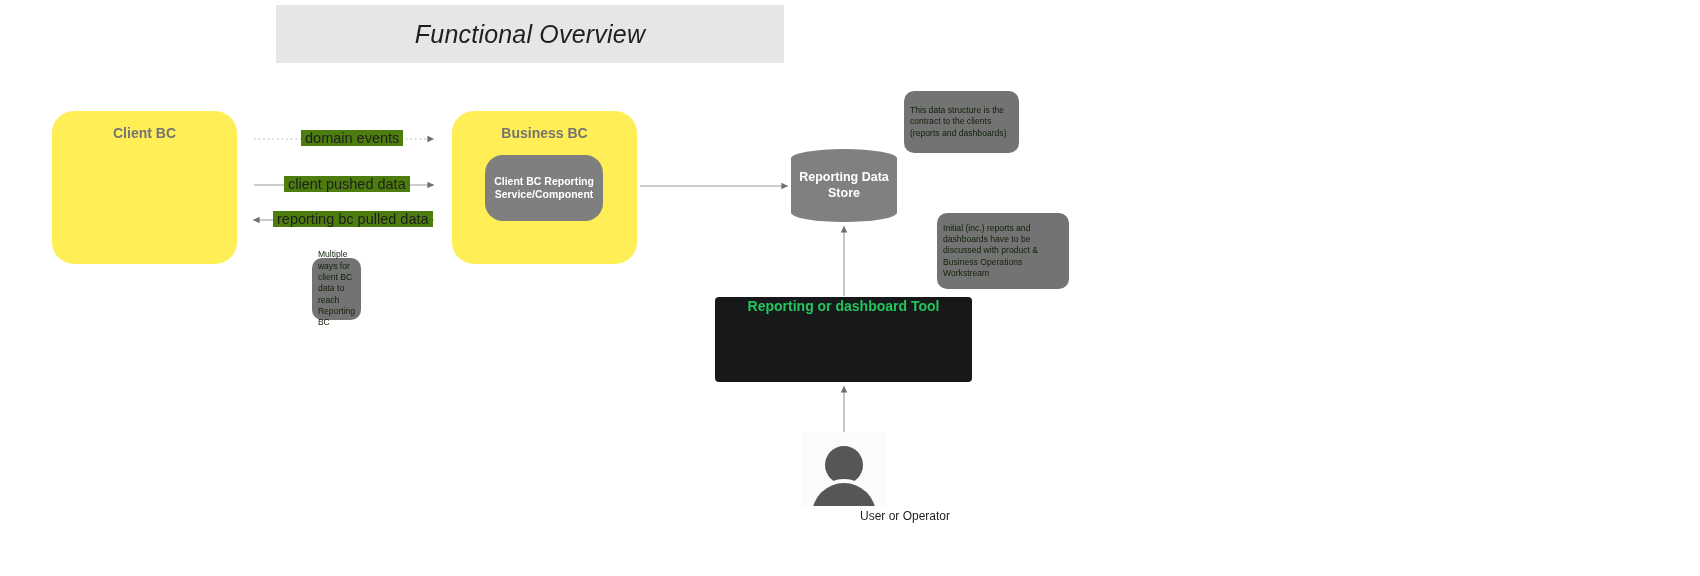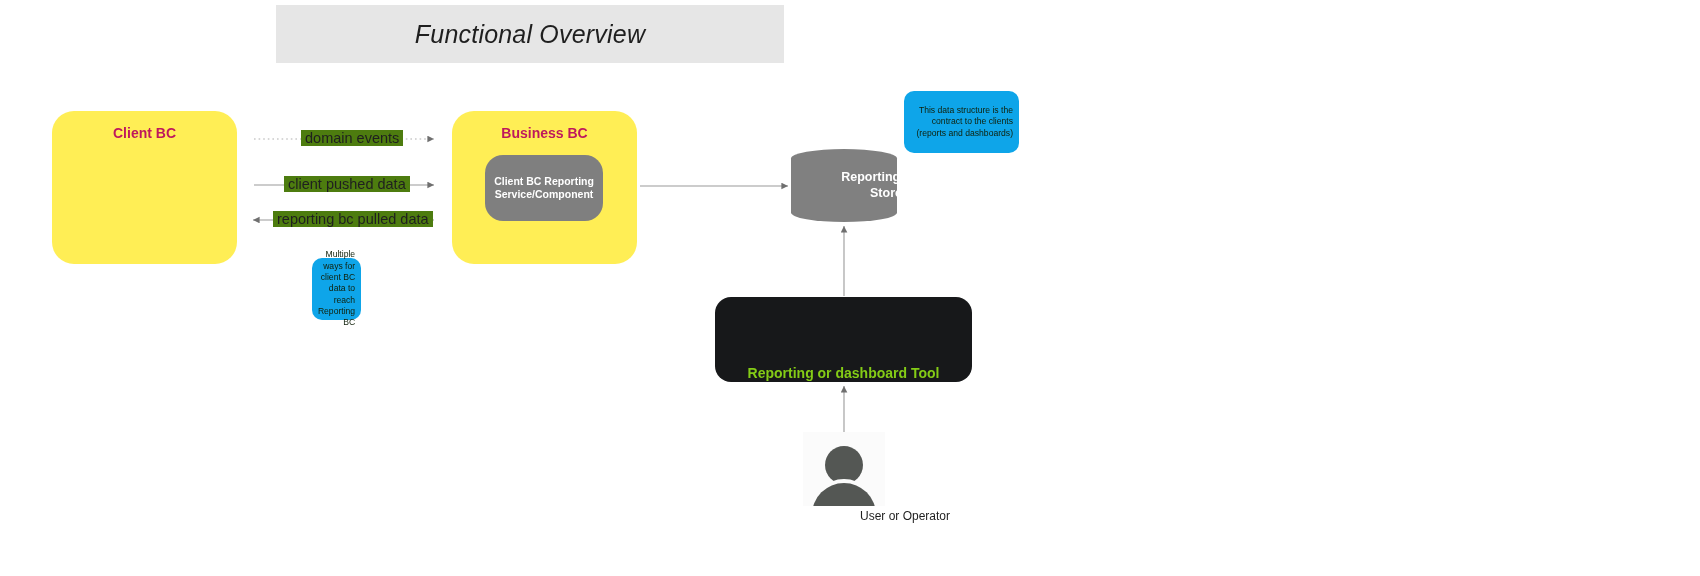--- a/index.html
+++ b/index.html
@@ -56,21 +56,21 @@
     box-sizing: border-box;
   }
   .bc-title {
     position: absolute;
     top: 14px;
     left: 0;
     right: 0;
     text-align: center;
     font-size: 14px;
     font-weight: bold;
-    color: #be185d;
+    color: #737373;
   }
   #client-bc { left: 52px; top: 111px; width: 185px; height: 153px; }
   #reporting-bc { left: 452px; top: 111px; width: 185px; height: 153px; }
 
   
   .component-box {
     position: absolute;
     left: 485px;
     top: 155px;
     width: 118px;
@@ -98,24 +98,24 @@
     background: #4d7c0f;
     padding: 0 4px;
   }
   #label-domain-events { left: 301px; top: 130px; }
   #label-client-pushed { left: 284px; top: 176px; }
   #label-reporting-pulled { left: 273px; top: 211px; }
 
   
   .note {
     position: absolute;
-    background: #0ea5e9;
+    background: #737373;
     border-radius: 10px;
     color: #10200a;
-    text-align: right;
+    text-align: left;
     display: flex;
     align-items: center;
     justify-content: center;
     font-size: 8.6px;
     line-height: 1.32;
     box-sizing: border-box;
     padding: 0 6px;
   }
   #note-contract { left: 904px; top: 91px; width: 115px; height: 62px; }
   #note-initial { left: 937px; top: 213px; width: 132px; height: 76px; }
@@ -145,37 +145,36 @@
     width: 106px;
     height: 73px;
     display: flex;
     align-items: center;
     justify-content: center;
     text-align: center;
     color: #ffffff;
     font-size: 12.5px;
     font-weight: bold;
     line-height: 1.22;
-    padding-left: 42px;
   }
 
   
   .tool-box {
     position: absolute;
     left: 715px;
     top: 297px;
     width: 257px;
     height: 85px;
     background: #17181a;
-    border-radius: 16px;
-    display: flex;
-    align-items: flex-end;
+    border-radius: 4px;
+    display: flex;
+    align-items: flex-start;
     justify-content: center;
     text-align: center;
-    color: #84cc16;
+    color: #22c55e;
     font-size: 14px;
     font-weight: bold;
     line-height: 1.3;
   }
 
   
   .actor {
     position: absolute;
     left: 803px;
     top: 432px;
@@ -271,20 +270,21 @@
   <div class="component-box">Client BC Reporting Service/Component</div>
 
   <div class="edge-label" id="label-domain-events">domain events</div>
 
   <div class="edge-label" id="label-client-pushed">client pushed data</div>
 
   <div class="edge-label" id="label-reporting-pulled">reporting bc pulled data</div>
 
   <div class="note" id="note-contract">This data structure is the contract to the clients (reports and dashboards)</div>
 
+  <div class="note" id="note-initial">Initial (inc.) reports and dashboards have to be discussed with product &amp; Business Operations Workstream</div>
 
   <div class="note" id="note-multiple">Multiple ways for client BC data to reach Reporting BC</div>
 
   <div class="cylinder">
     <div class="cyl-body"></div>
     <div class="cyl-label">Reporting Data Store</div>
   </div>
 
   <div class="tool-box">
     <span>Reporting or dashboard Tool</span>

